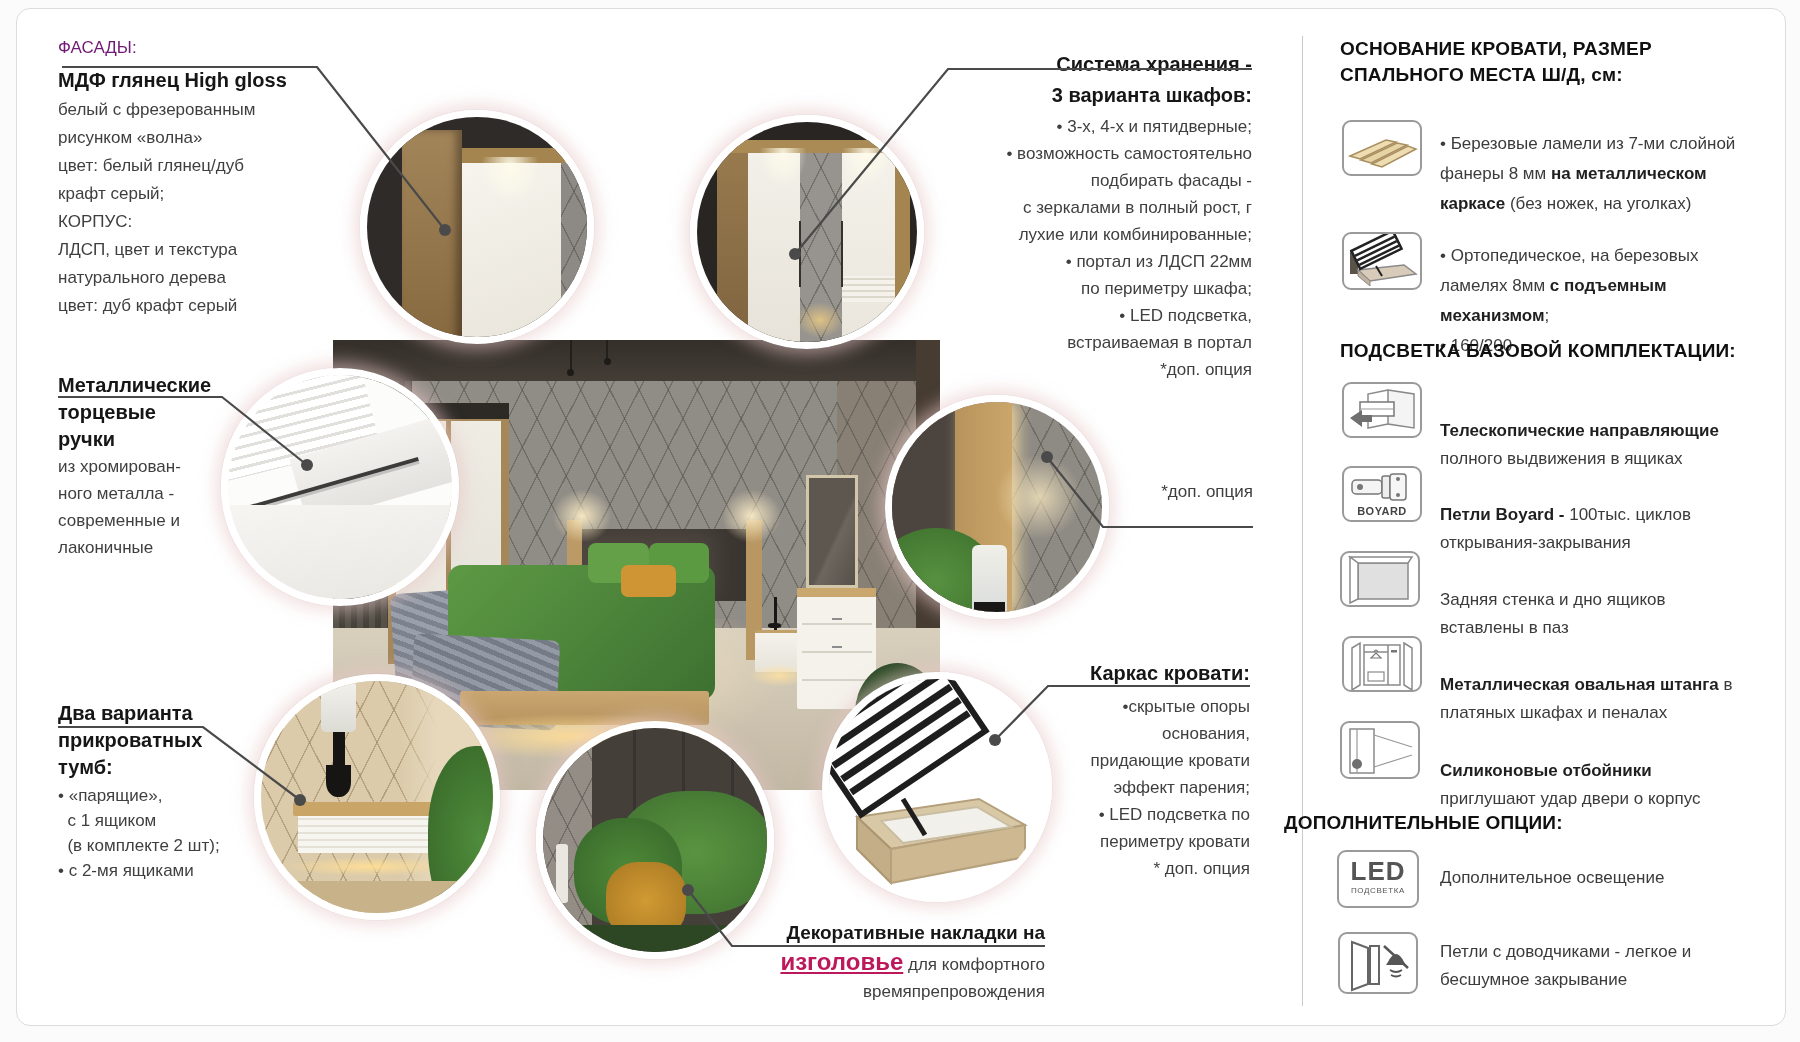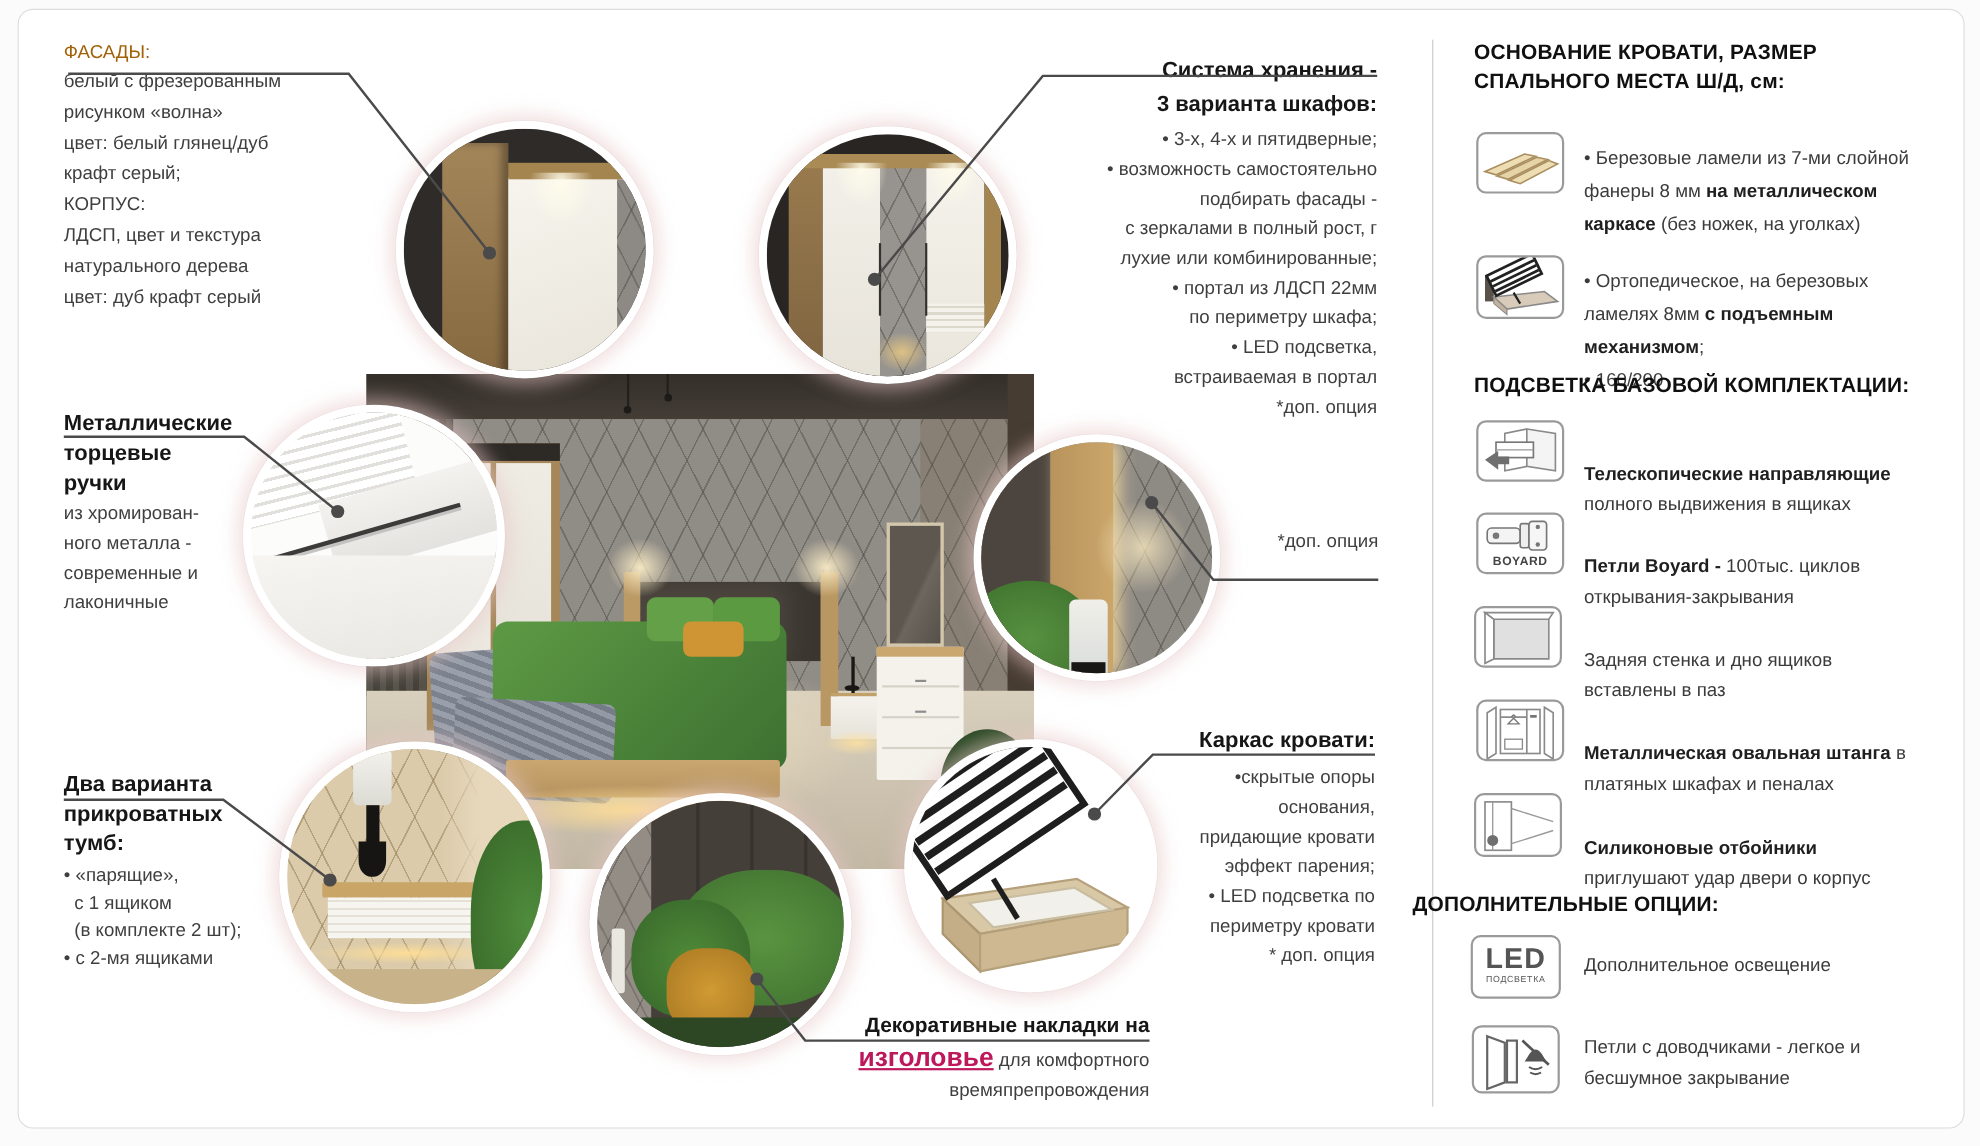--- a/index.html
+++ b/index.html
@@ -1,21 +1,21 @@
 <!DOCTYPE html>
 <html><head>
 <meta charset="utf-8">
 <style>
   html,body{margin:0;padding:0;}
   body{width:1800px;height:1042px;background:#fbfbfb;font-family:"Liberation Sans",sans-serif;position:relative;overflow:hidden;}
   #canvas{position:absolute;inset:0;}
   .card{position:absolute;left:16px;top:8px;width:1768px;height:1016px;background:#ffffff;border:1px solid #dcdcdc;border-radius:14px;}
   .abs{position:absolute;}
   
-  .pre-label{font-size:17px;color:#a16207;}
+  .pre-label{font-size:17px;color:#701a75;}
   .co-title{font-weight:bold;font-size:20px;color:#161616;line-height:27px;white-space:pre-line;}
   .co-title.sm{font-size:19px;line-height:26px;}
   .co-body{font-size:17px;color:#3f3f3f;line-height:27px;white-space:pre-line;}
   .ralign{text-align:right;}
   .rp-header{font-weight:bold;font-size:19px;color:#101010;line-height:26px;white-space:pre-line;letter-spacing:.2px;}
   .rp-text{font-size:17px;color:#3b3b3b;line-height:30px;white-space:pre-line;width:330px;}
   .rp-text b{color:#1f1f1f;}
   .rp-text.tight{line-height:28px;}
   .icon-box{position:absolute;width:80px;height:56px;background:#fff;border:2px solid #9a9a9a;border-radius:9px;box-sizing:border-box;}
   .divider{position:absolute;width:1px;background:#c9c9c9;}
@@ -188,20 +188,21 @@
             <line x1="40" y1="108" x2="182" y2="108"></line>
           </g>
         </g>
         <line x1="74" y1="120" x2="96" y2="156" stroke="#1e1e1e" stroke-width="5"></line>
       </svg>
     </div>
   </div>
 
   <div class="abs" style="left:58px;top:38px;width:300px;">
     <div class="pre-label">ФАСАДЫ:</div>
+    <div class="co-title" style="margin-top:9px;">МДФ глянец High gloss</div>
     <div class="co-body" style="margin-top:2px;line-height:28px;">белый с фрезерованным
 рисунком «волна»
 цвет: белый глянец/дуб
 крафт серый;
 КОРПУС:
 ЛДСП, цвет и текстура
 натурального дерева
 цвет: дуб крафт серый</div>
   </div>
 

